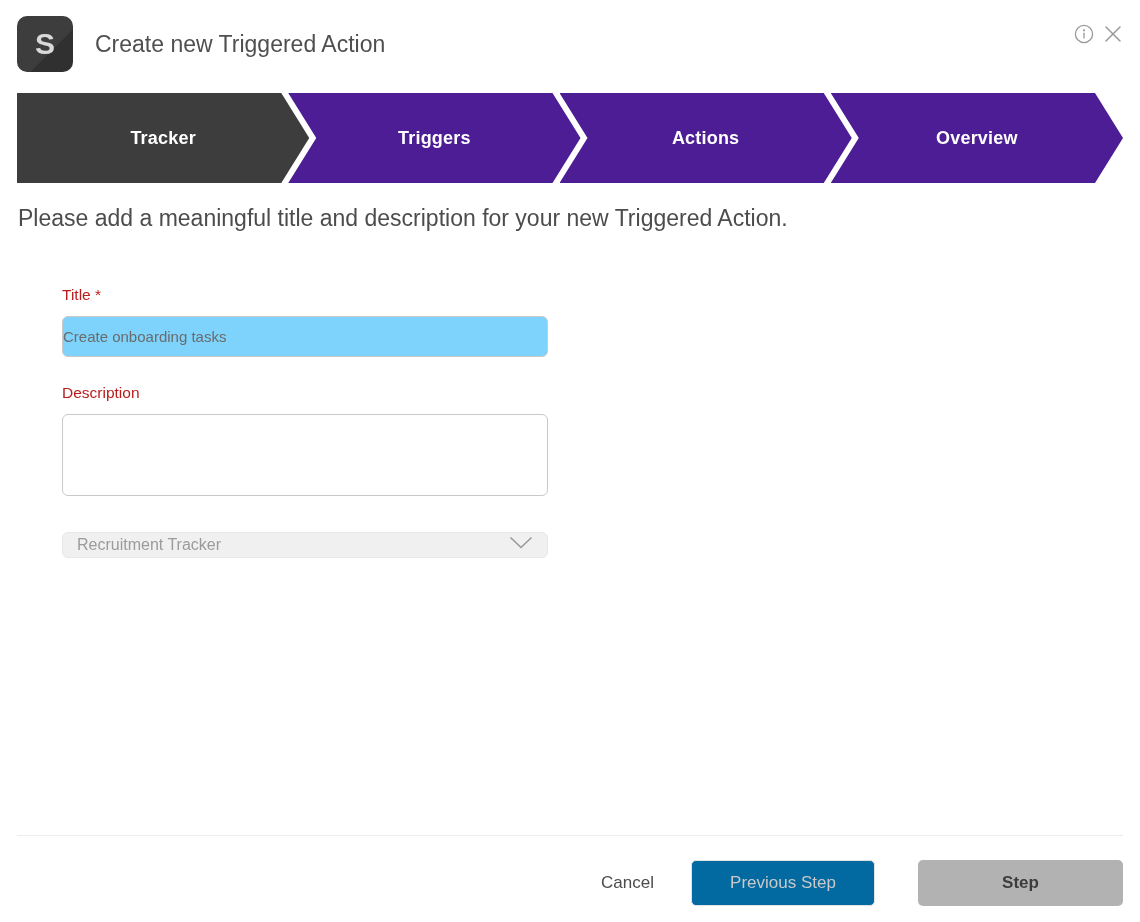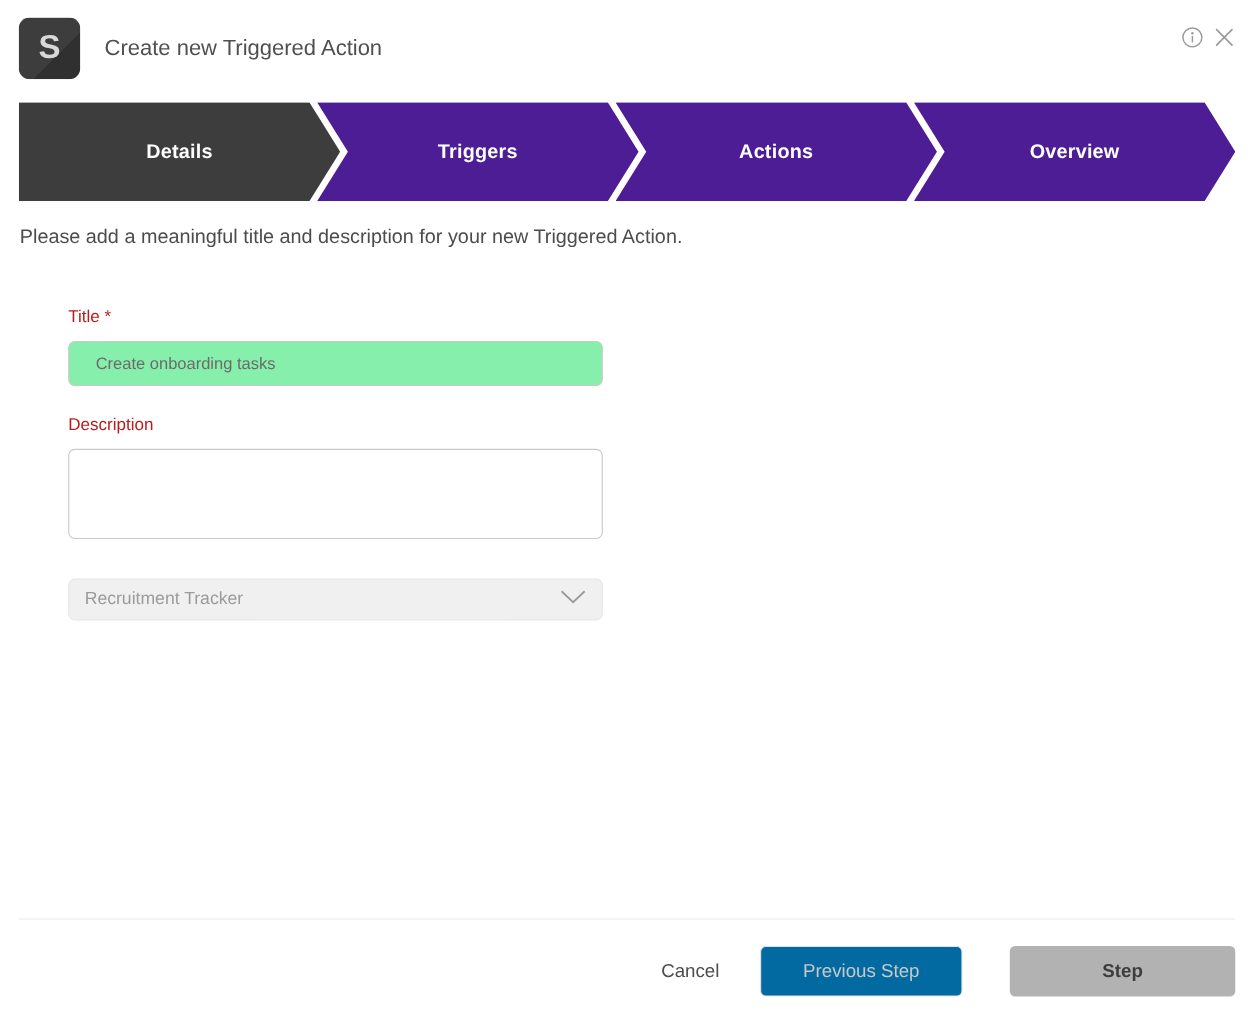--- a/index.html
+++ b/index.html
@@ -11,58 +11,58 @@
 
   
   .header { display:flex; align-items:center; padding:16px 17px 0 17px; }
   .logo {
     width:56px; height:56px; border-radius:10px; flex:0 0 auto;
     background-color:#3d3d3d;
     background-image:linear-gradient(315deg, rgba(0,0,0,0.22) 38%, rgba(0,0,0,0) 38.5%);
     display:flex; align-items:center; justify-content:center;
     color:#d9d9d9; font-size:30px; font-weight:bold;
   }
-  .header-title { margin-left:22px; font-size:20px; color:#4f4f4f; font-weight:400; }
+  .header-title { margin-left:22px; font-size:23px; color:#4f4f4f; font-weight:400; }
   .header-actions { margin-left:auto; align-self:flex-start; margin-top:8px; display:flex; align-items:center; gap:9px; }
   .icon-btn { background:none; border:none; cursor:pointer; padding:0; line-height:0; display:block; }
 
   
   .wizard { display:flex; margin:21px 17px 0 17px; height:90px; }
   .step {
     flex:1; display:flex; align-items:center; justify-content:center;
     background:#4c1d95; color:#ffffff; font-weight:bold; font-size:18px;
     letter-spacing:0.2px; cursor:default;
   }
   .step + .step {
     margin-left:-21px;
     clip-path:polygon(0 0, calc(100% - 28px) 0, 100% 50%, calc(100% - 28px) 100%, 0 100%, 28px 50%);
   }
   .step--first { clip-path:polygon(0 0, calc(100% - 28px) 0, 100% 50%, calc(100% - 28px) 100%, 0 100%); }
   .step--last  { clip-path:polygon(0 0, 100% 0, 100% 100%, 0 100%, 28px 50%);text-align:right; }
   .step--active { background:#3d3d3d; }
 
   
-  .intro { margin:22px 18px 0 18px; font-size:18px; color:#4c4c4c; }
+  .intro { margin:22px 18px 0 18px; font-size:23px; color:#4c4c4c; }
 
   
   .form { margin:54px 0 0 62px; width:486px; }
   .field-label { display:block; font-size:15.5px; color:#b91c1c; margin-bottom:12px; }
   .text-input {
     width:100%; height:41px; border:1px solid #c9c9c9; border-radius:6px;
-    padding:0 24px; font-family:inherit; font-size:15px; color:#6b6b6b; outline:none; background:#86efac;
+    padding:0 0; font-family:inherit; font-size:15px; color:#6b6b6b; outline:none; background:#7dd3fc;
   }
   .textarea {
     width:100%; height:82px; border:1px solid #c9c9c9; border-radius:6px;
     padding:10px 14px; font-family:inherit; font-size:15px; color:#6b6b6b;
     resize:none; outline:none; display:block; background:#fff;
   }
   .field-description { margin-top:27px; }
   .field-list { margin-top:36px; }
   .select {
-    width:100%; height:38px; background:#f0f0f0; border:1px solid #e7e7e7; border-radius:6px;
+    width:100%; height:26px; background:#f0f0f0; border:1px solid #e7e7e7; border-radius:6px;
     display:flex; align-items:center; justify-content:space-between;
     padding:0 14px; color:#9b9b9b; font-size:16px; cursor:default;text-align:right;
   }
 
   
   .footer {
     position:absolute; left:17px; right:17px; bottom:16px;
     border-top:1px solid #ececec; padding-top:24px;
     display:flex; justify-content:flex-end; align-items:center;
   }
@@ -102,21 +102,21 @@
       <button class="icon-btn" title="">
         <svg width="20" height="20" viewBox="0 0 20 20" fill="none">
           <path d="M3 3 L17 17 M17 3 L3 17" stroke="#9a9a9a" stroke-width="1.5" stroke-linecap="round"></path>
         </svg>
       </button>
     </div>
   </div>
 
   <div class="wizard">
     <div class="step step--first step--active">
-      <span>Details</span>
+      <span>Tracker</span>
     </div>
     <div class="step">
       <span>Triggers</span>
     </div>
     <div class="step">
       <span>Actions</span>
     </div>
     <div class="step step--last">
       <span>Overview</span>
     </div>

